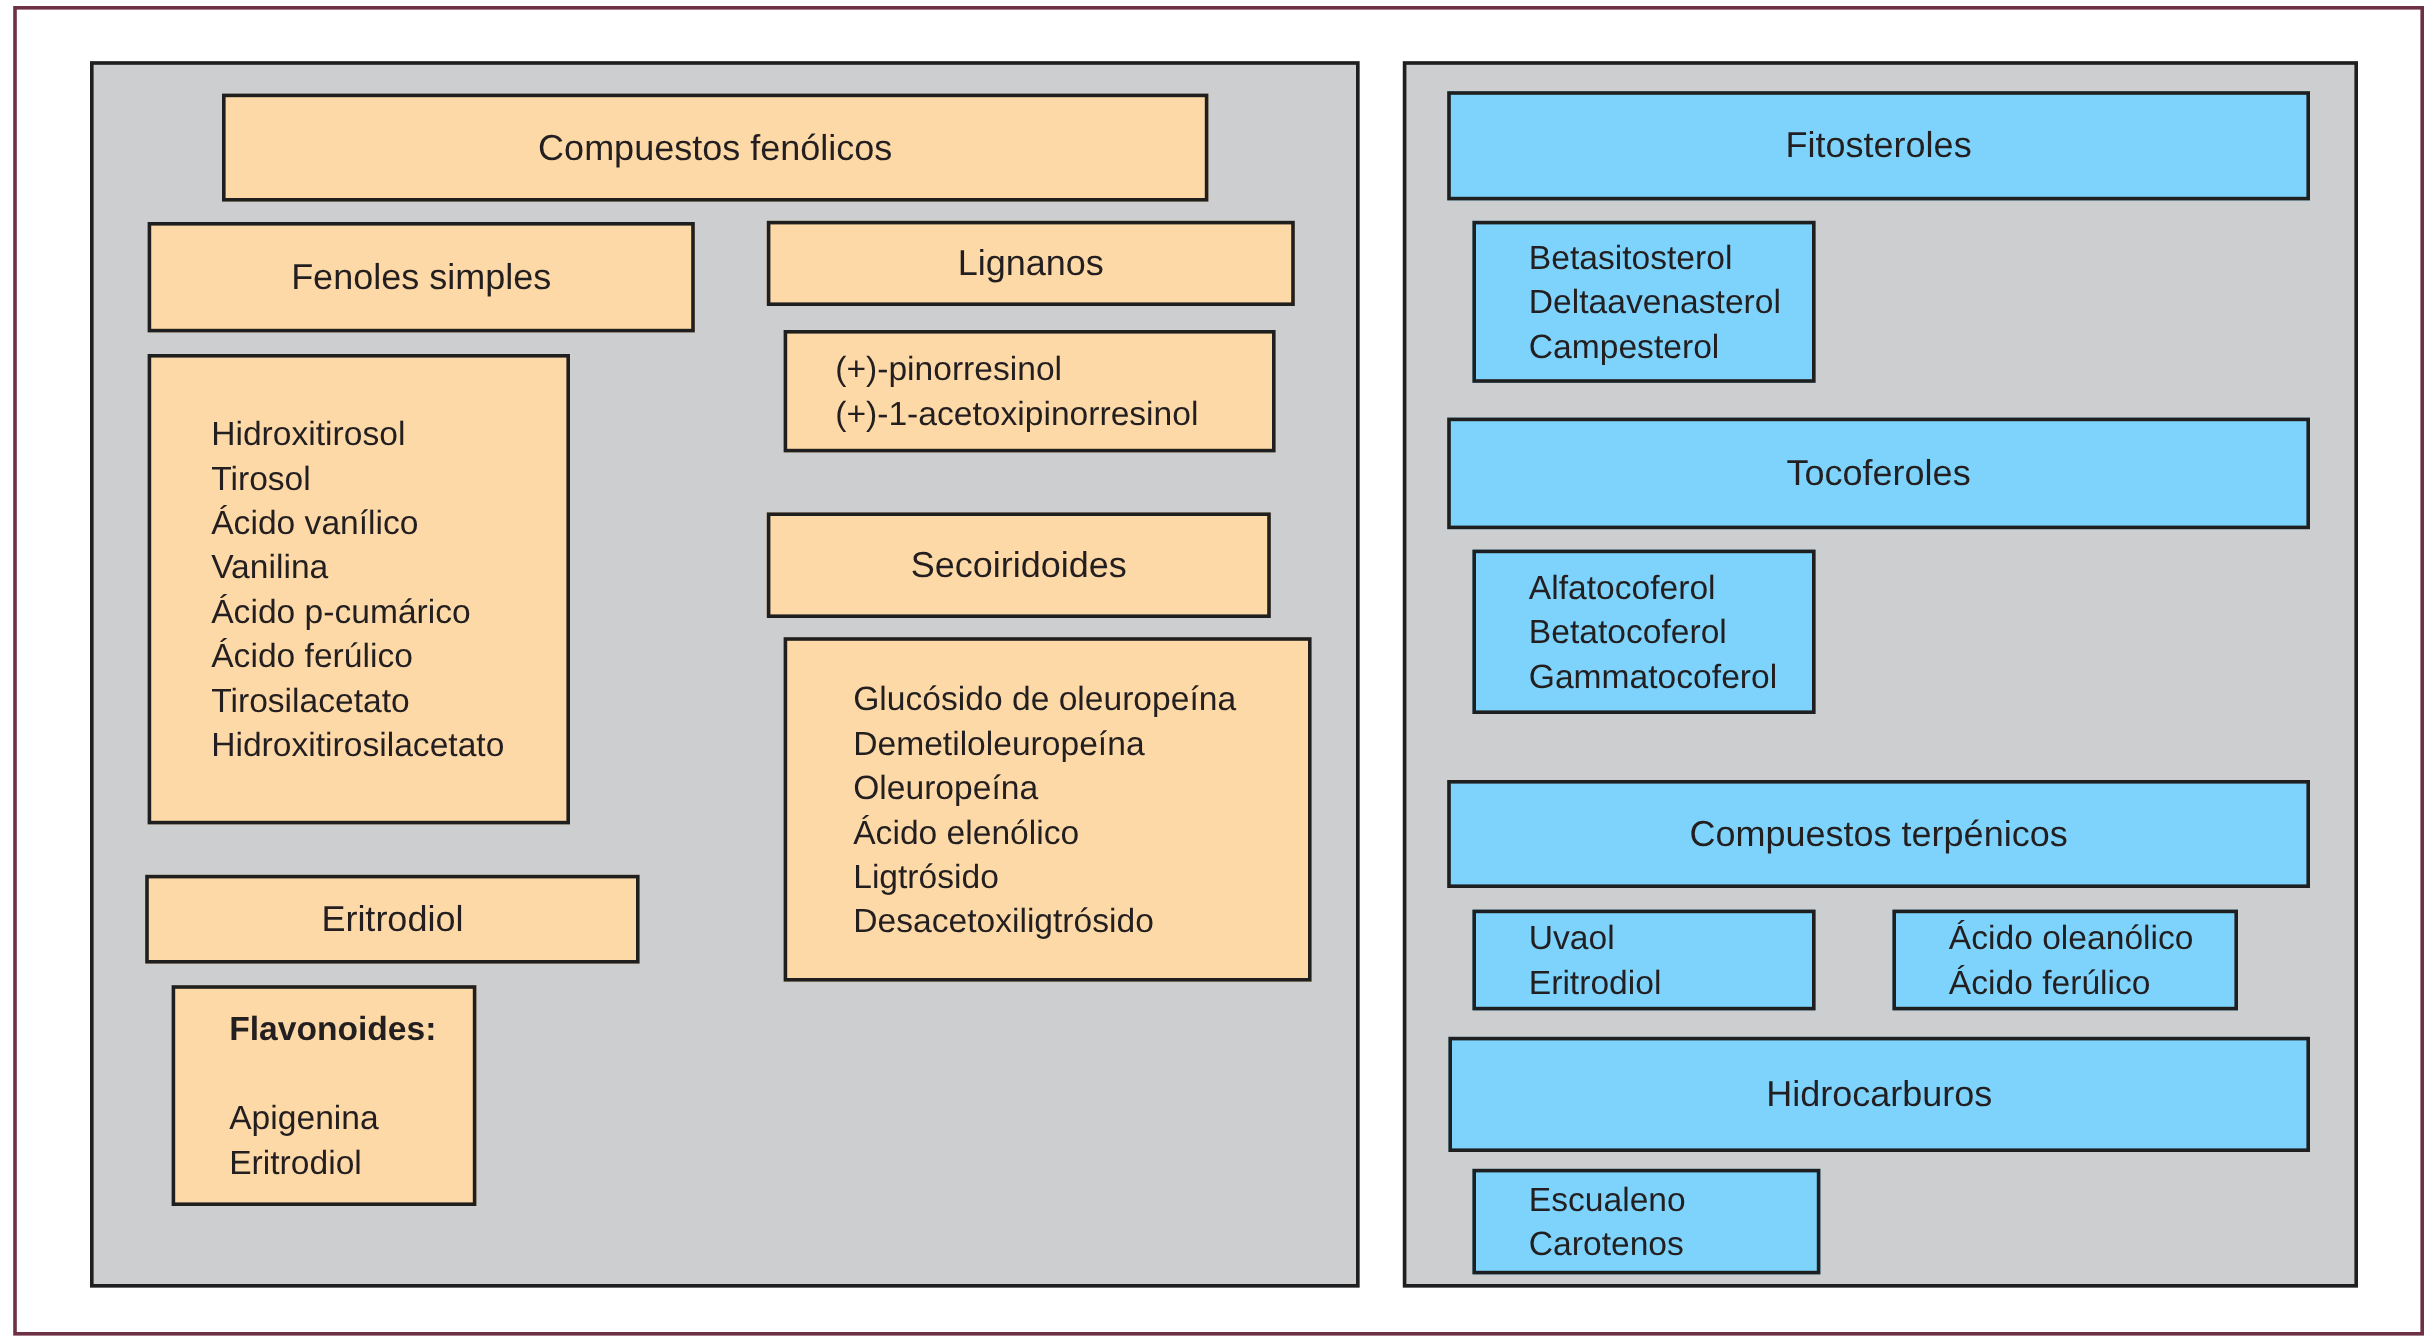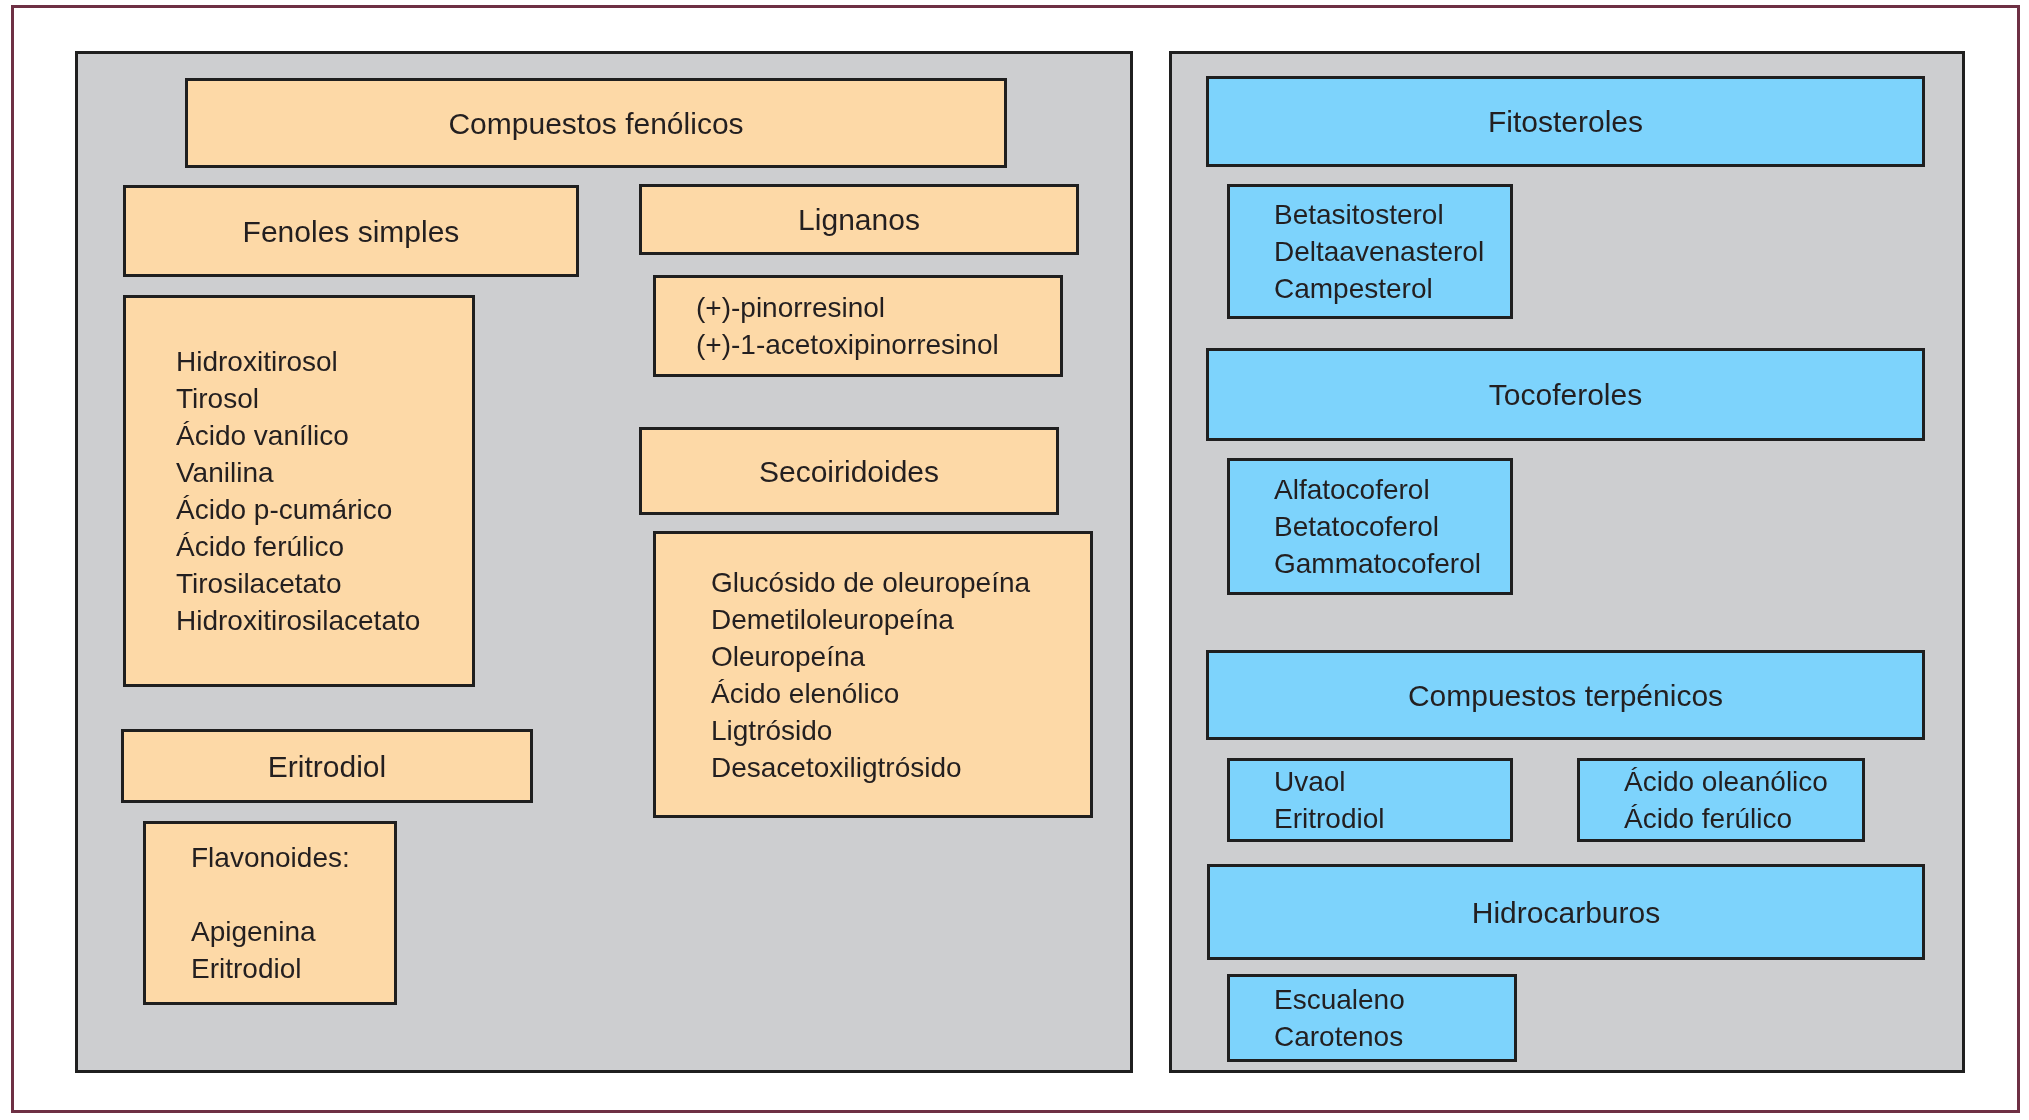--- a/index.html
+++ b/index.html
@@ -15,21 +15,21 @@
     position:absolute;background:#cdced0;border:3px solid #1f1f1f;box-sizing:border-box;
   }
   .box{
     position:absolute;border:3px solid #1f1f1f;box-sizing:border-box;
     font-size:28px;line-height:37px;
   }
   .orange{background:#fdd9a7;}
   .blue{background:#7dd3fc;}
   .hdr{display:flex;align-items:center;justify-content:center;text-align:center;font-size:30px;}
   .list{display:flex;flex-direction:column;justify-content:center;}
-  .gap-after{margin-bottom:37px;}
+  .gap-after{margin-bottom:37px;font-weight:bold;}
 </style>
 </head>
 <body>
 
 <div class="page">
   <div class="frame">
 
     <div class="panel" style="left:61px;top:43px;width:1058px;height:1022px"></div>
 
     <div class="panel" style="left:1155px;top:43px;width:796px;height:1022px"></div>

